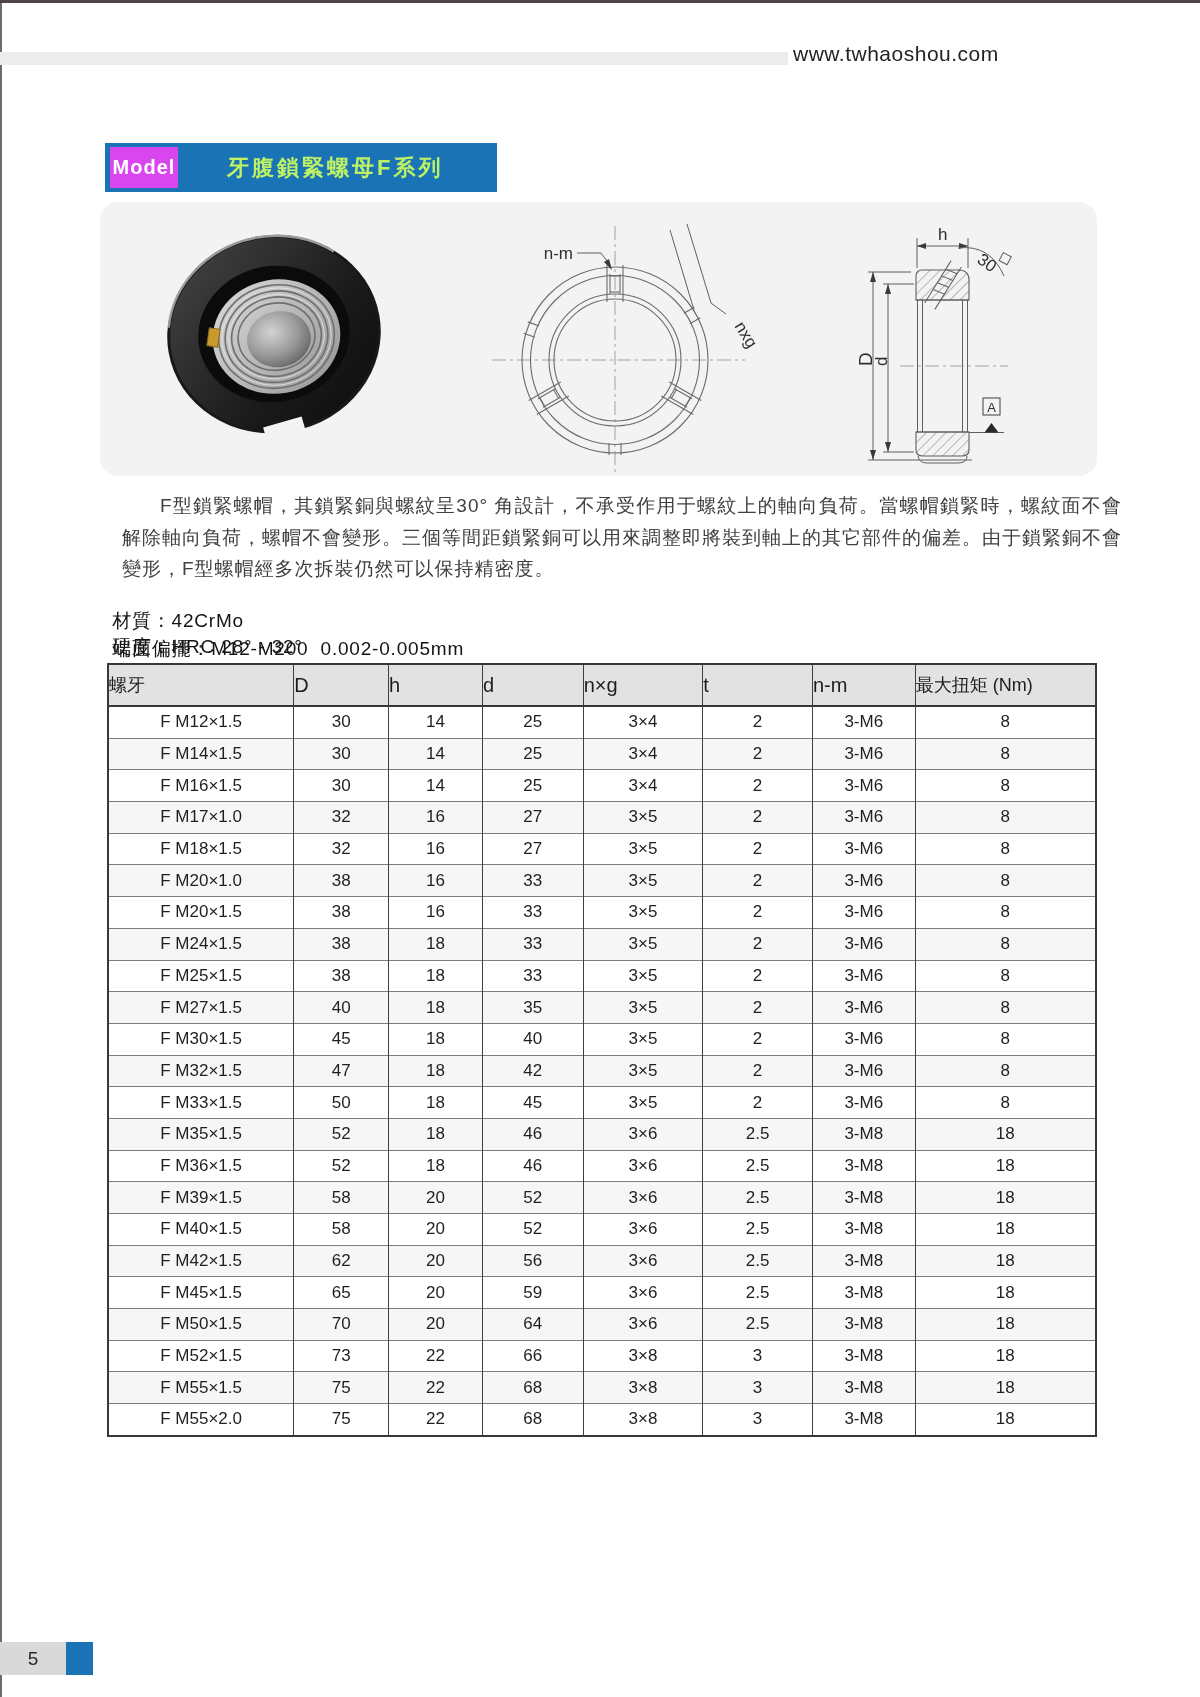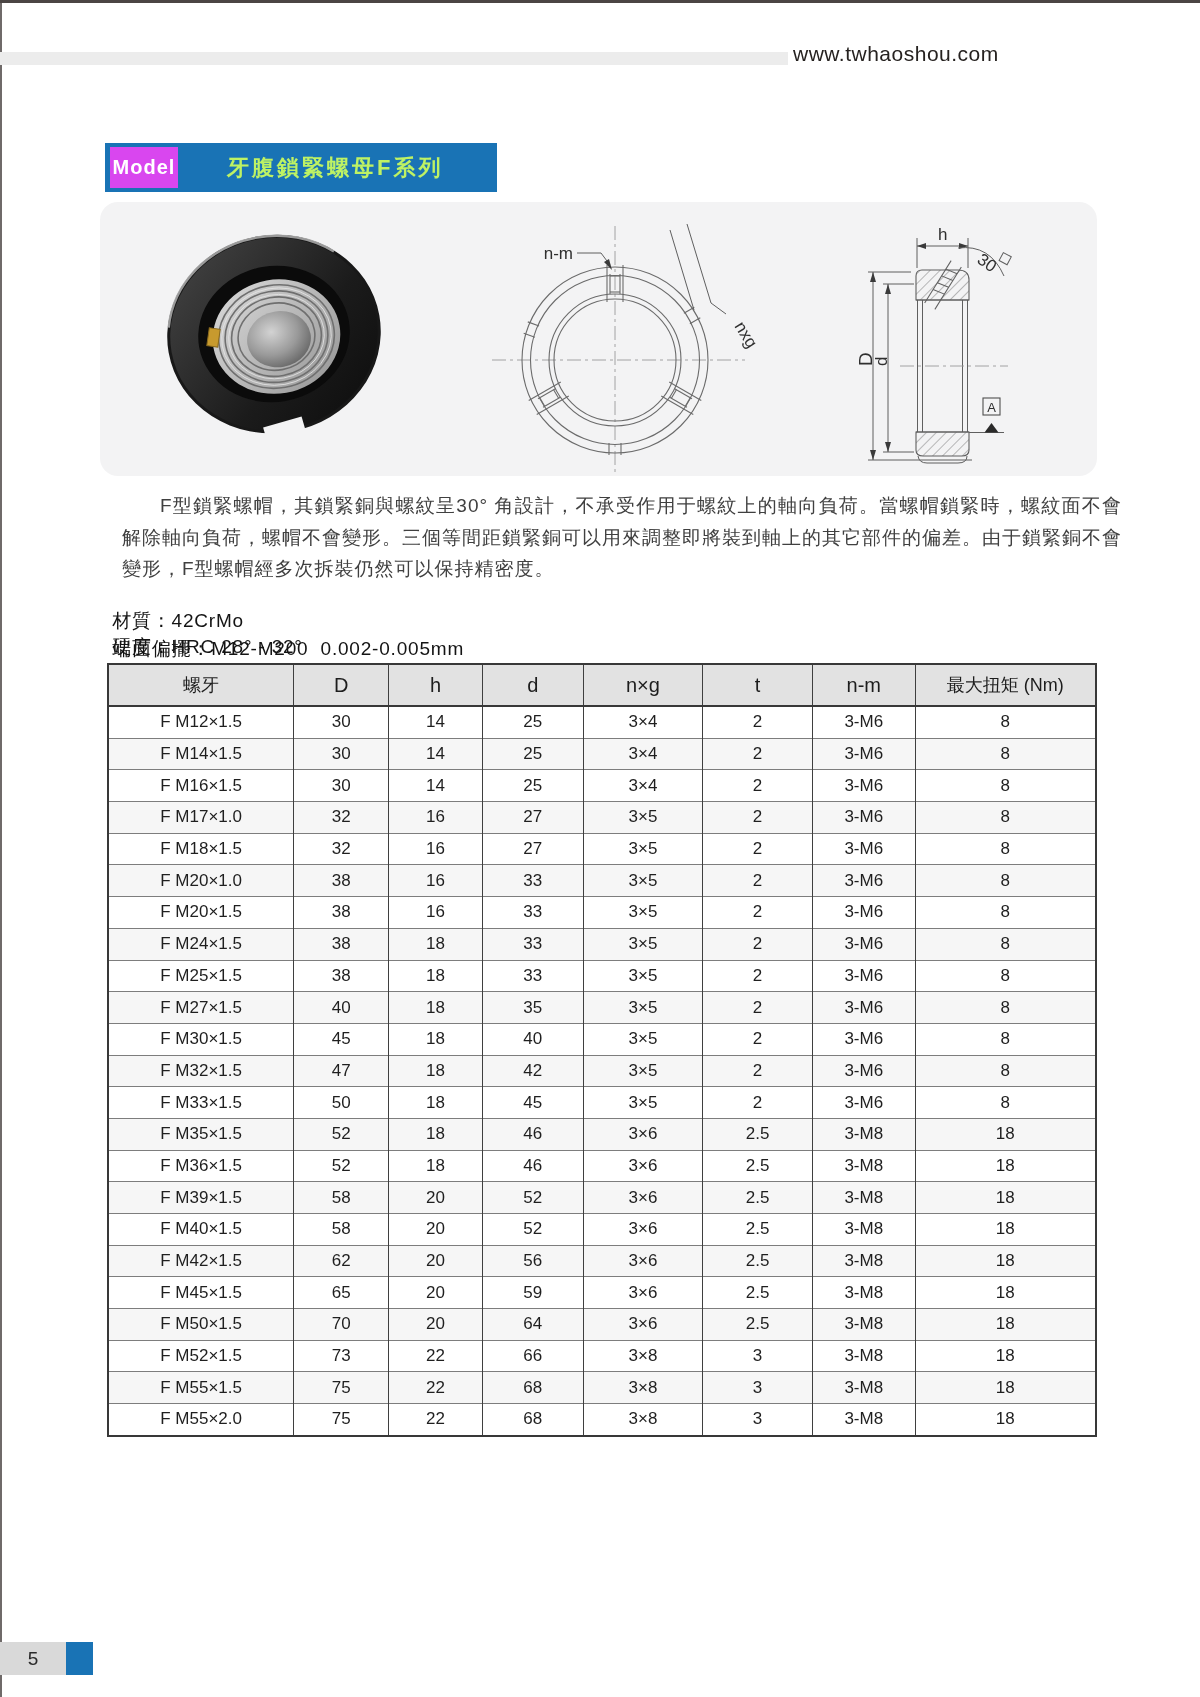--- a/index.html
+++ b/index.html
@@ -35,21 +35,21 @@
   .specs2{top:614px;}
   .spec-seg1{margin-right:30px;}
   .spec-seg2{margin-right:56px;}
   
   .tbl-wrap{left:107px;top:663px;width:990px;}
   table.spec{width:990px;border-collapse:collapse;table-layout:fixed;
     border:2px solid #383838;font-family:"Liberation Sans",sans-serif;}
   table.spec th{
     background:#e2e2e2;height:40px;font-weight:normal;font-size:18px;color:#1d1d1d;
     border-left:1px solid #3f3f3f;border-right:1px solid #3f3f3f;
-    border-bottom:2px solid #383838;padding:0;text-align:center;}
+    border-bottom:2px solid #383838;padding:0;text-align:left;}
   table.spec th.letter{font-size:20px;}
   table.spec td{
     height:30.7px;padding:0;text-align:center;font-size:17px;color:#1f1f1f;
     border-left:1px solid #3f3f3f;border-right:1px solid #3f3f3f;
     border-top:1px solid #7d7d7d;}
   table.spec tbody tr:nth-child(even){background:#f6f6f6;}
   
   .foot-gray{left:0;top:1642px;width:66px;height:33px;background:#d9d9d9;
     display:flex;align-items:center;justify-content:center;font-size:19px;color:#2b2b2b;}
   .foot-blue{left:66px;top:1642px;width:27px;height:33px;background:#1973b5;}

